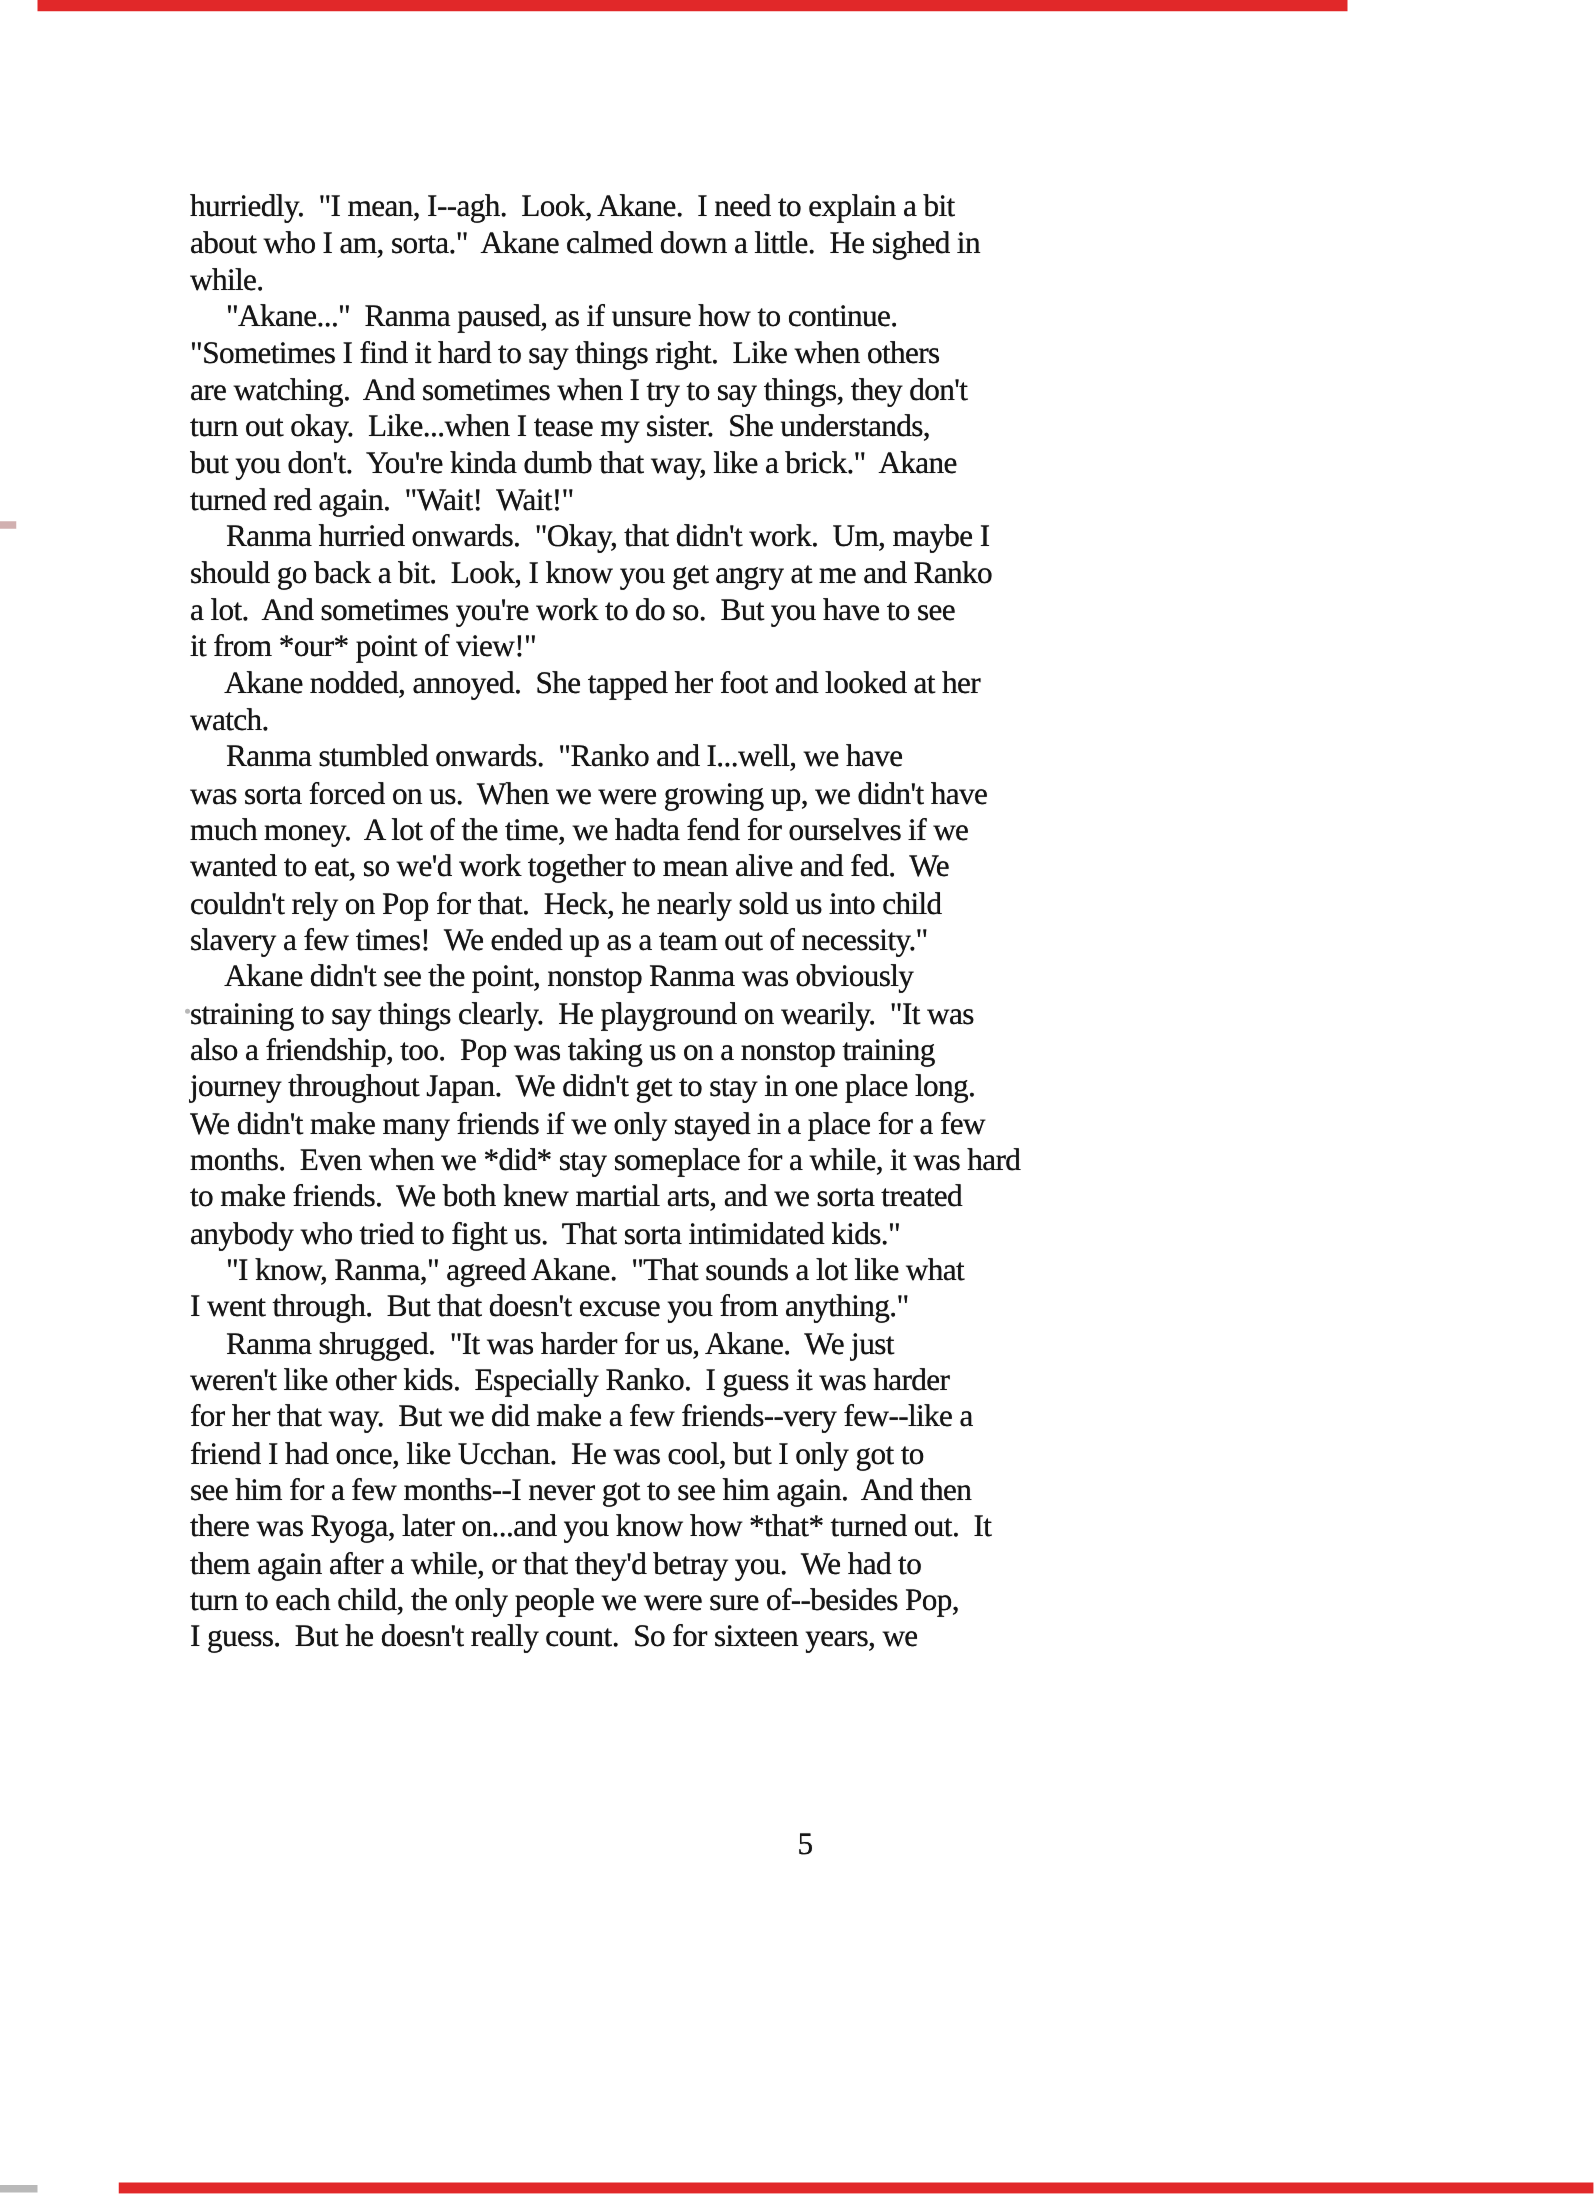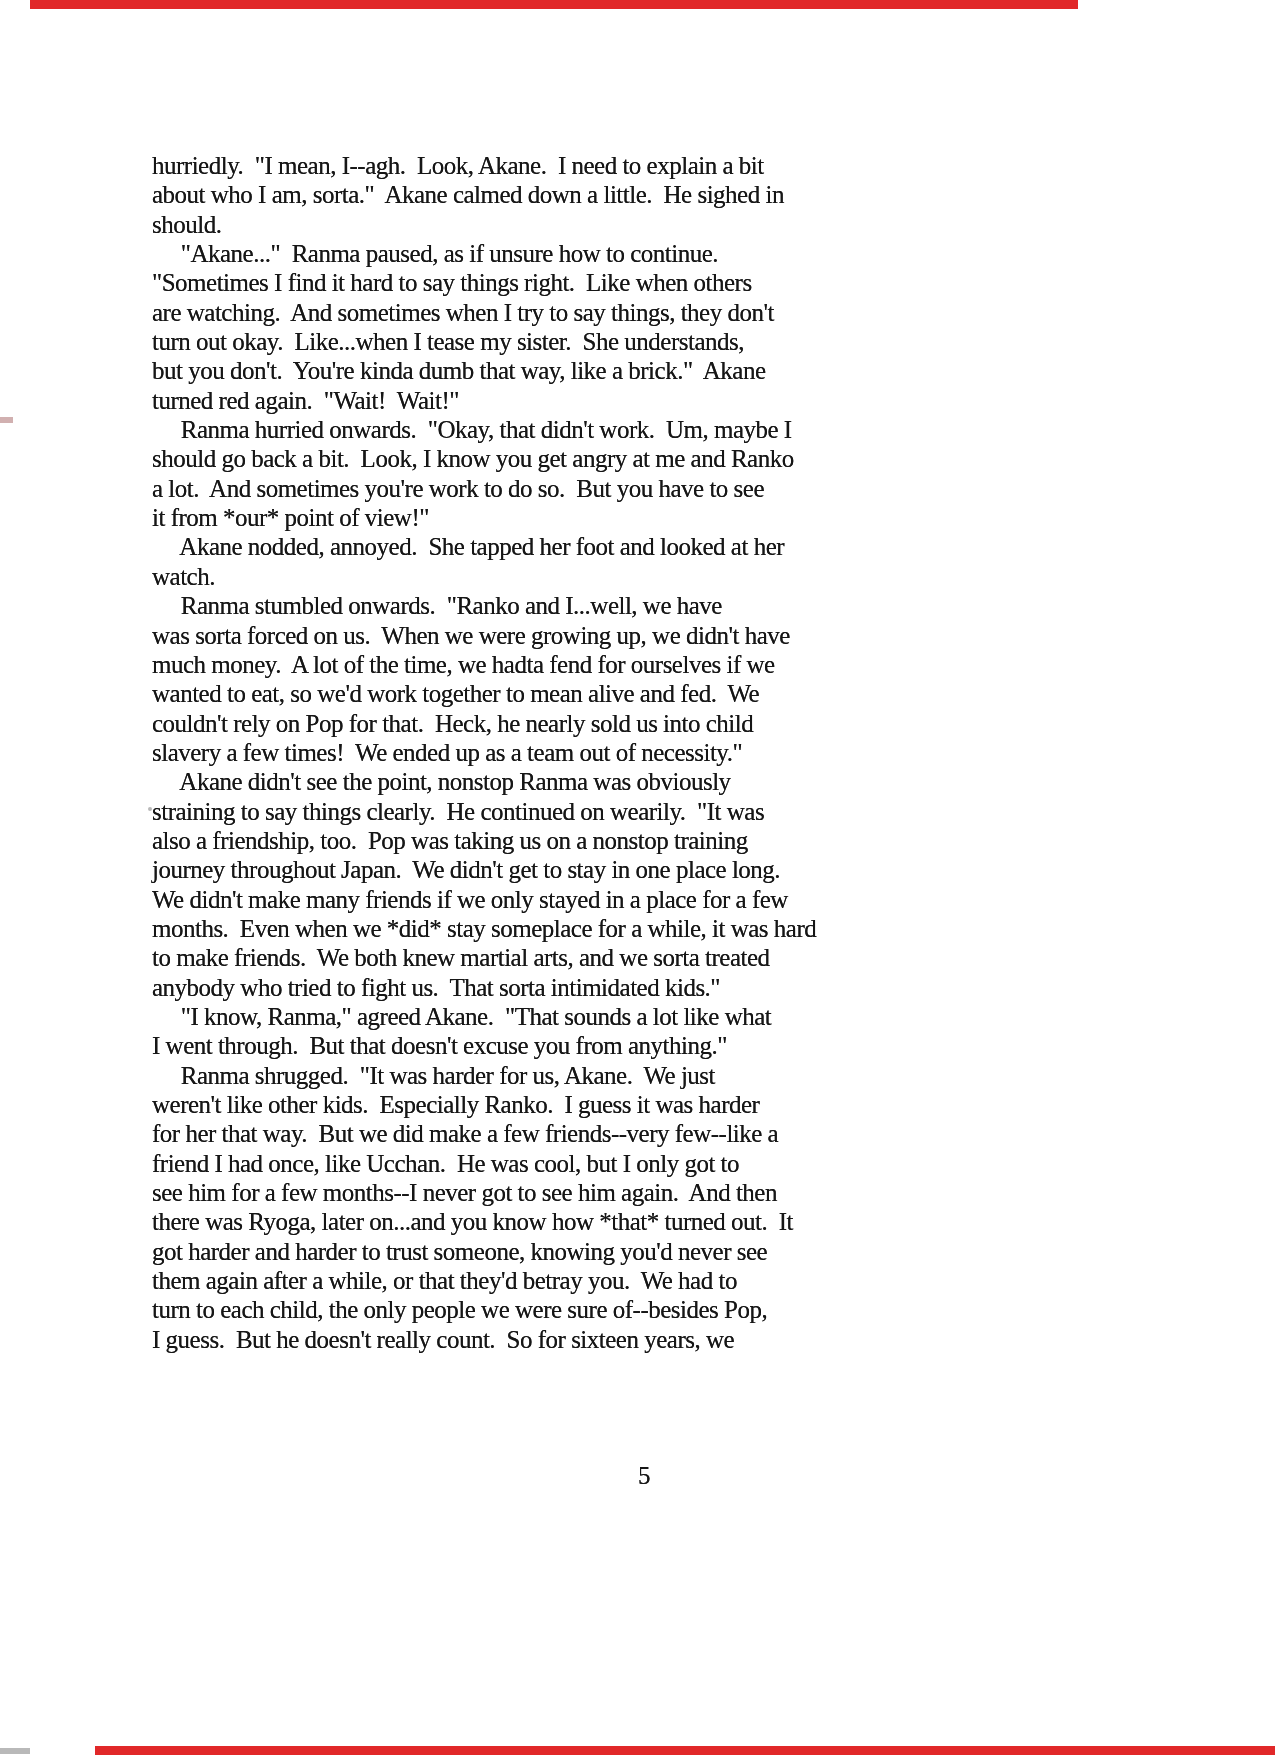--- a/index.html
+++ b/index.html
@@ -88,56 +88,55 @@
 
   <div class="bar-top" style="background: rgb(225, 40, 41);"></div>
   <div class="bar-bottom" style="background: rgb(225, 40, 41);"></div>
   <div class="dash-bottom-left" style="background: rgb(185, 185, 185);"></div>
   <div class="mark-left-edge" style="background: rgb(197, 156, 156);"></div>
   <div class="speck"></div>
 
   <div class="text-block">
       <div class="line">hurriedly.  "I mean, I--agh.  Look, Akane.  I need to explain a bit</div>
       <div class="line">about who I am, sorta."  Akane calmed down a little.  He sighed in</div>
-      <div class="line">should.</div>
+      <div class="line">while.</div>
       <div class="line">     "Akane..."  Ranma paused, as if unsure how to continue.</div>
       <div class="line">"Sometimes I find it hard to say things right.  Like when others</div>
       <div class="line">are watching.  And sometimes when I try to say things, they don't</div>
       <div class="line">turn out okay.  Like...when I tease my sister.  She understands,</div>
       <div class="line">but you don't.  You're kinda dumb that way, like a brick."  Akane</div>
       <div class="line">turned red again.  "Wait!  Wait!"</div>
       <div class="line">     Ranma hurried onwards.  "Okay, that didn't work.  Um, maybe I</div>
       <div class="line">should go back a bit.  Look, I know you get angry at me and Ranko</div>
       <div class="line">a lot.  And sometimes you're work to do so.  But you have to see</div>
       <div class="line">it from *our* point of view!"</div>
       <div class="line">     Akane nodded, annoyed.  She tapped her foot and looked at her</div>
       <div class="line">watch.</div>
       <div class="line">     Ranma stumbled onwards.  "Ranko and I...well, we have</div>
       <div class="line">was sorta forced on us.  When we were growing up, we didn't have</div>
       <div class="line">much money.  A lot of the time, we hadta fend for ourselves if we</div>
       <div class="line">wanted to eat, so we'd work together to mean alive and fed.  We</div>
       <div class="line">couldn't rely on Pop for that.  Heck, he nearly sold us into child</div>
       <div class="line">slavery a few times!  We ended up as a team out of necessity."</div>
       <div class="line">     Akane didn't see the point, nonstop Ranma was obviously</div>
-      <div class="line">straining to say things clearly.  He continued on wearily.  "It was</div>
+      <div class="line">straining to say things clearly.  He playground on wearily.  "It was</div>
       <div class="line">also a friendship, too.  Pop was taking us on a nonstop training</div>
       <div class="line">journey throughout Japan.  We didn't get to stay in one place long.</div>
       <div class="line">We didn't make many friends if we only stayed in a place for a few</div>
       <div class="line">months.  Even when we *did* stay someplace for a while, it was hard</div>
       <div class="line">to make friends.  We both knew martial arts, and we sorta treated</div>
       <div class="line">anybody who tried to fight us.  That sorta intimidated kids."</div>
       <div class="line">     "I know, Ranma," agreed Akane.  "That sounds a lot like what</div>
       <div class="line">I went through.  But that doesn't excuse you from anything."</div>
       <div class="line">     Ranma shrugged.  "It was harder for us, Akane.  We just</div>
       <div class="line">weren't like other kids.  Especially Ranko.  I guess it was harder</div>
       <div class="line">for her that way.  But we did make a few friends--very few--like a</div>
       <div class="line">friend I had once, like Ucchan.  He was cool, but I only got to</div>
       <div class="line">see him for a few months--I never got to see him again.  And then</div>
       <div class="line">there was Ryoga, later on...and you know how *that* turned out.  It</div>
-      <div class="line">got harder and harder to trust someone, knowing you'd never see</div>
       <div class="line">them again after a while, or that they'd betray you.  We had to</div>
       <div class="line">turn to each child, the only people we were sure of--besides Pop,</div>
       <div class="line">I guess.  But he doesn't really count.  So for sixteen years, we</div>
     </div>
 
   <div class="page-number">5</div>
 
 </div>
 
 </body></html>

